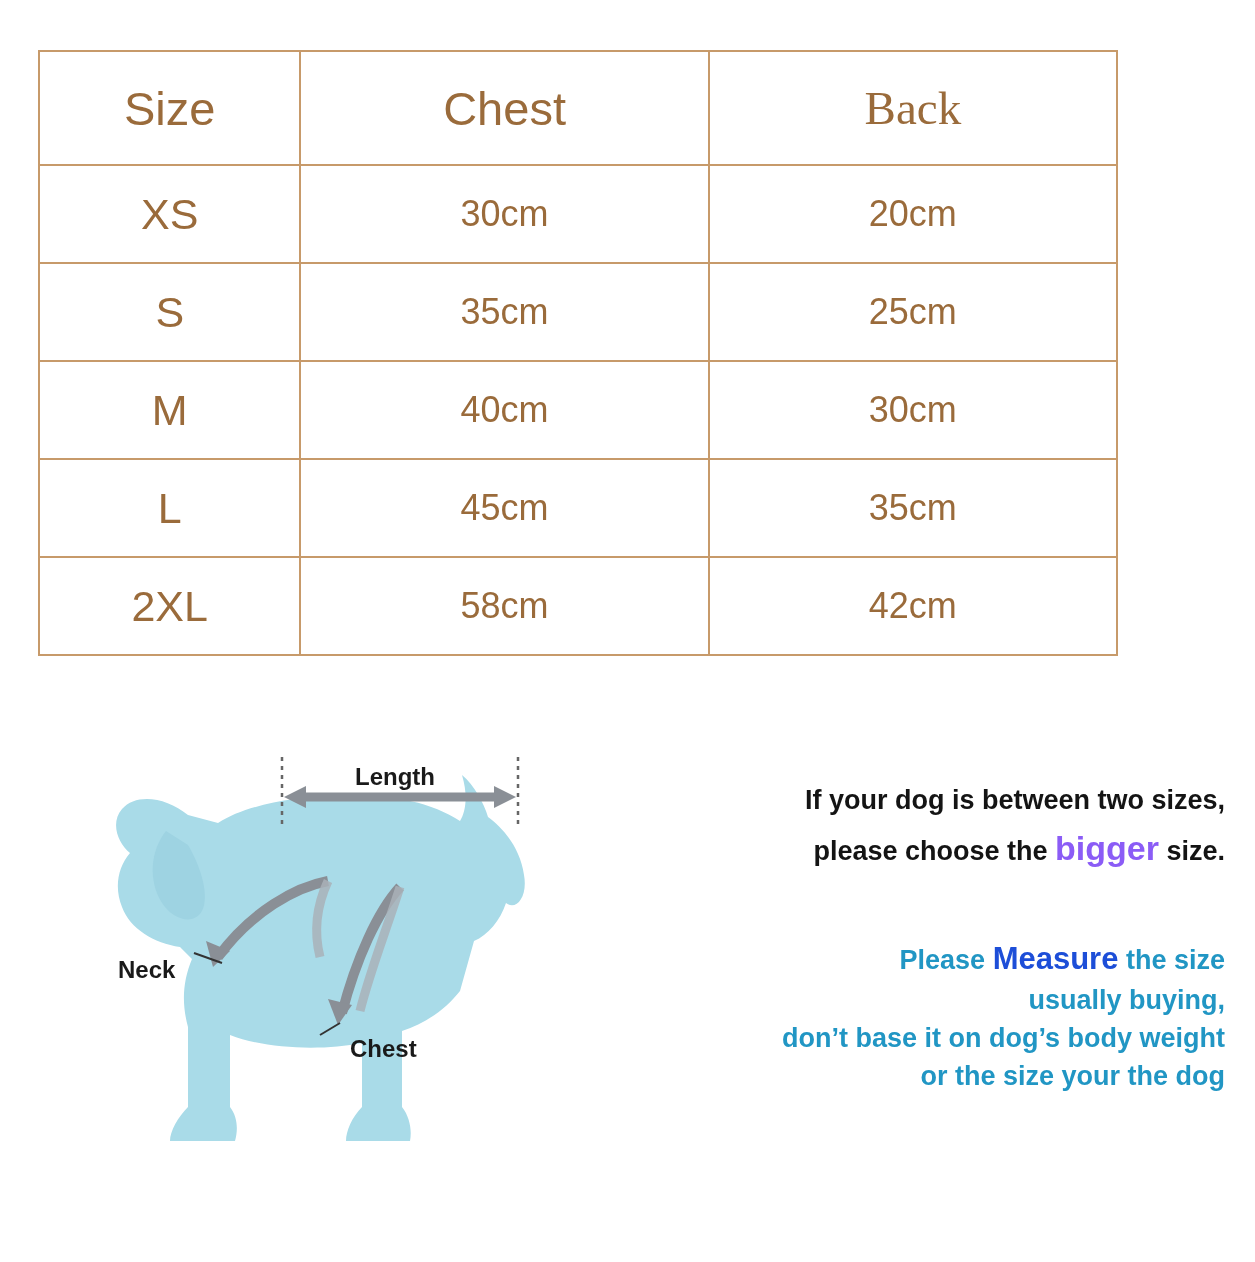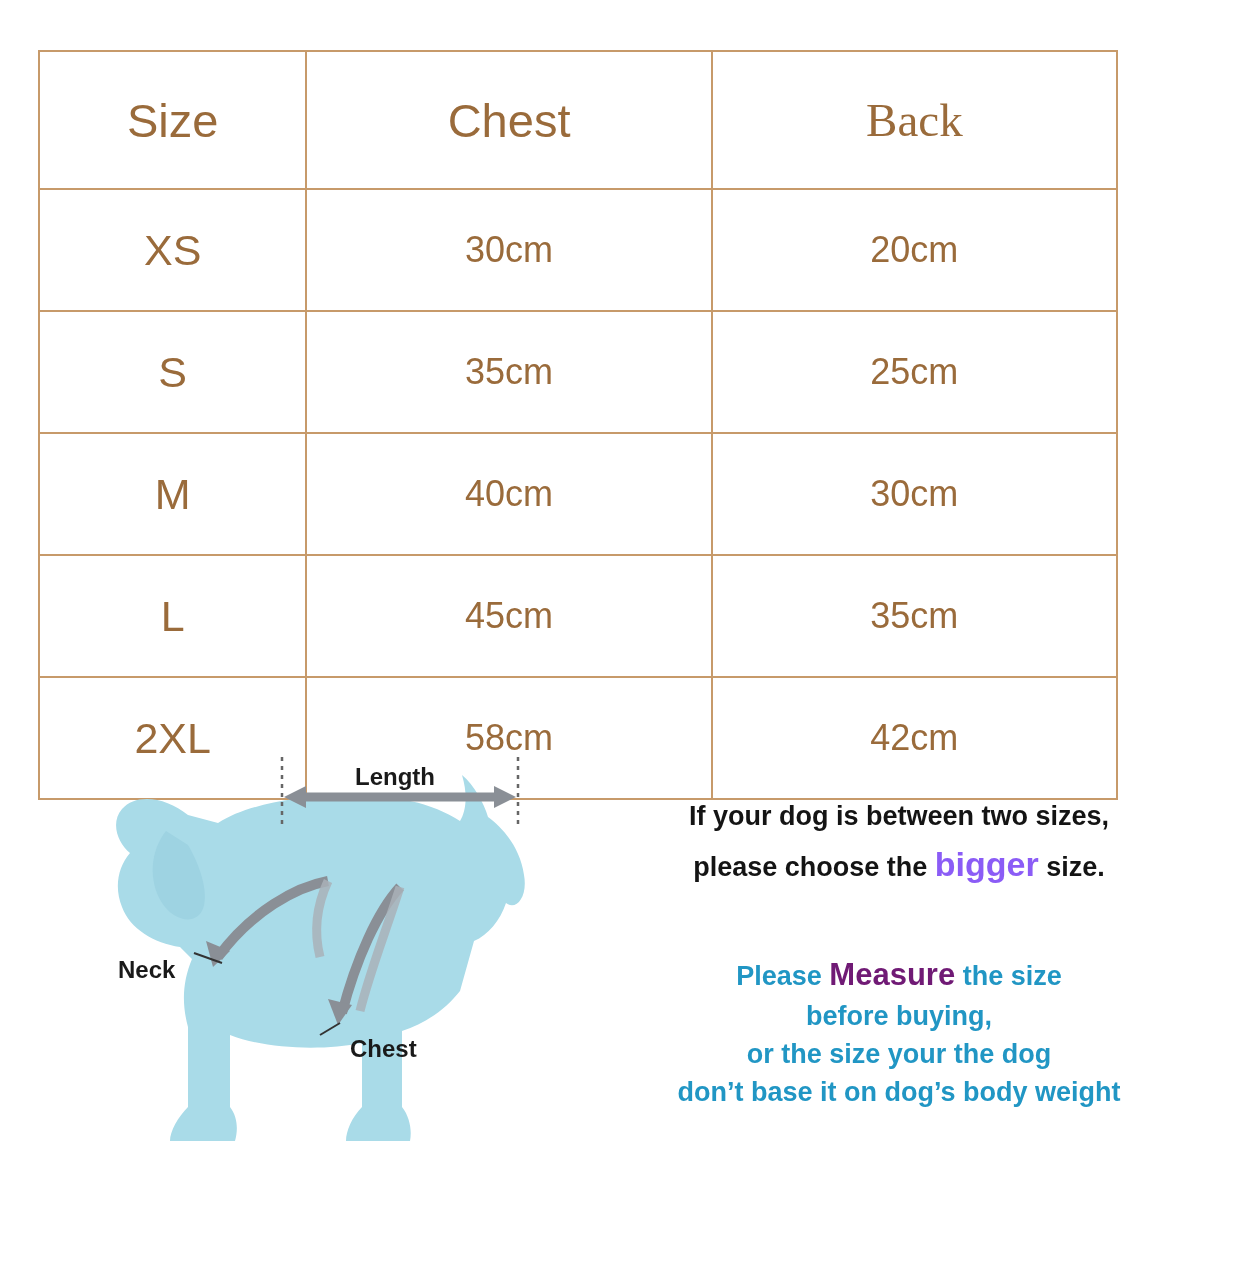--- a/index.html
+++ b/index.html
@@ -25,21 +25,21 @@
   table.size-table {
     border-collapse: collapse;
     width: 100%;
     table-layout: fixed;
   }
   table.size-table td, table.size-table th {
     border: 2px solid #c79a6a;
     text-align: center;
     color: #9a6b3b;
     font-weight: normal;
-    padding: 16px;
+    padding: 4px;
   }
   .col-size { width: 24%; }
   .col-chest { width: 38%; }
   .col-back { width: 38%; font-family: Liberation Serif, serif; }
 
   thead th {
     height: 104px;
     font-size: 47px;
     color: #a3713f;
   }
@@ -66,46 +66,45 @@
     color: #1a1a1a;
     white-space: nowrap;
   }
   .lbl-length { left: 285px; top: 28px; }
   .lbl-neck   { left: 48px;  top: 221px; }
   .lbl-chest  { left: 280px; top: 300px; }
 
   
   .note-block {
     position: absolute;
-    left: 599px;
+    left: 625px;
     top: 780px;
     width: 600px;
-    text-align: center;
-    margin-top: 16px;
+    text-align: right;
   }
   .note-top {
     font-size: 27px;
     font-weight: bold;
     color: #141414;
     line-height: 1.55;
   }
   .note-top .bigger {
     color: #8b5cf6;
     font-size: 34px;
     font-weight: bold;
   }
   .note-bottom {
     margin-top: 62px;
     font-size: 27px;
     font-weight: bold;
     color: #2196c4;
     line-height: 1.42;
   }
   .note-bottom .measure {
-    color: #701a75;
+    color: #1d4ed8;
     font-size: 31px;
     font-weight: bold;
   }
   .note-line { display: block; }
 </style>
 </head>
 <body>
 
 <div class="table-wrap">
   <table class="size-table">
@@ -221,17 +220,17 @@
       <span>size.</span>
     </span>
   </div>
 
   <div class="note-bottom">
     <span class="note-line">
       <span>Please</span>
       <span class="measure">Measure</span>
       <span>the size</span>
     </span>
-    <span class="note-line">before buying,</span>
+    <span class="note-line">usually buying,</span>
+    <span class="note-line">don’t base it on dog’s body weight</span>
     <span class="note-line">or the size your the dog</span>
-    <span class="note-line">don’t base it on dog’s body weight</span>
   </div>
 </div>
 
 </body></html>

